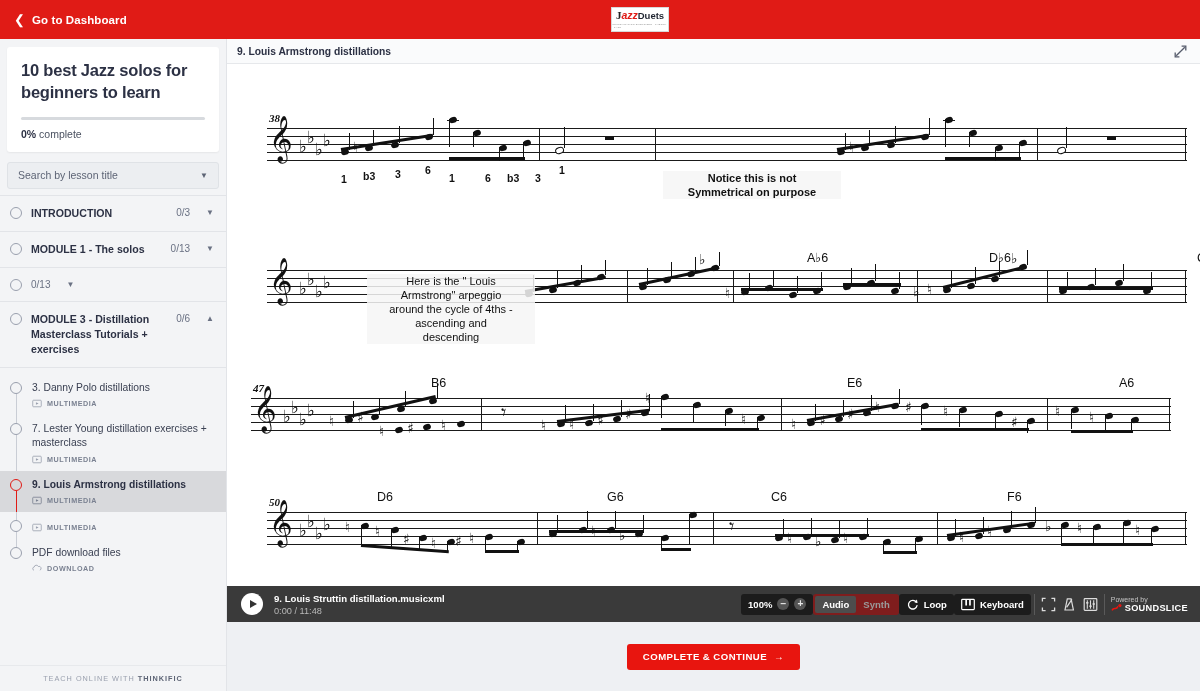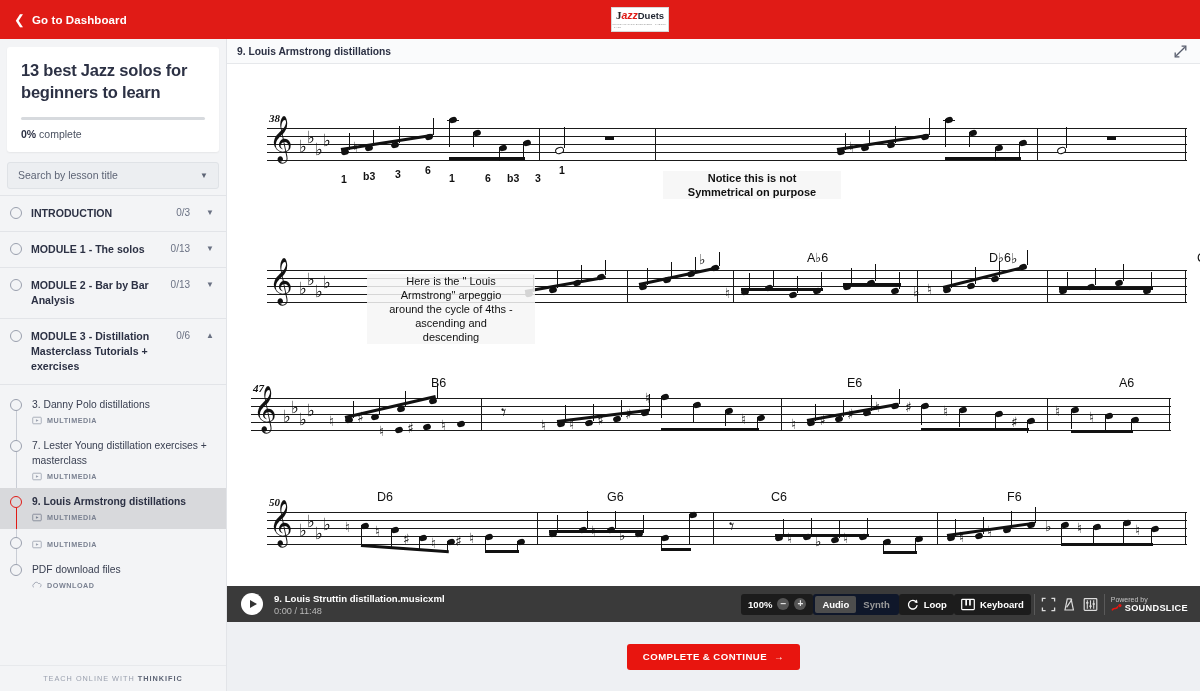--- a/index.html
+++ b/index.html
@@ -203,21 +203,21 @@
   .pill {
     background: #1c1c1c; border-radius: 3px; height: 21px;
     display: flex; align-items: center; padding: 0 7px; gap: 5px;
     color: #fff; font-size: 9.5px; font-weight: 700; cursor: pointer;
   }
   .zoom-pm {
     width: 12px; height: 12px; border-radius: 50%; background: #555;
     color: #e8e8e8; font-size: 10px; line-height: 11px; text-align: center;
     font-weight: 700; cursor: pointer;
   }
-  .seg { background: #0f172a; border-radius: 3px; height: 21px;
+  .seg { background: #7f1d1d; border-radius: 3px; height: 21px;
     display: flex; align-items: center; padding: 2px; }
   .seg-item {
     padding: 0 7px; height: 17px; display: flex; align-items: center;
     font-size: 9.5px; font-weight: 700; color: #9a9a9a; border-radius: 2px;
     cursor: pointer;
   }
   .seg-item.on { background: #4d4d4d; color: #fff; }
   .icon-btn {
     width: 21px; height: 21px; display: flex; align-items: center;
     justify-content: center; cursor: pointer;
@@ -258,21 +258,21 @@
         <span class="logo-azz">azz</span>
         <span class="logo-duets">Duets</span>
     </div>
     <div class="logo-sub">IMPROVISATION EXERCISES · THEORY · JAZZ</div>
   </div>
 </div>
 
 <div class="sidebar">
 
   <div class="course-card">
-    <div class="course-title">13 best Jazz solos for beginners to learn</div>
+    <div class="course-title">10 best Jazz solos for beginners to learn</div>
     <div class="progress-track"></div>
     <div class="progress-text">
       <b>0%</b>
       <span>complete</span>
     </div>
   </div>
 
   <div class="search-box">
     <span>Search by lesson title</span>
     <span class="caret">▼</span>
@@ -289,21 +289,20 @@
 
     <div class="module">
       <div class="circle"></div>
       <div class="module-label">MODULE 1 - The solos</div>
       <div class="module-count">0/13</div>
       <div class="chev">▼</div>
     </div>
 
     <div class="module">
       <div class="circle"></div>
-      <div class="module-label">MODULE 2 - Bar by Bar Analysis</div>
       <div class="module-count">0/13</div>
       <div class="chev">▼</div>
     </div>
 
     <div class="module">
       <div class="circle"></div>
       <div class="module-label">MODULE 3 - Distillation Masterclass Tutorials + exercises</div>
       <div class="module-count">0/6</div>
       <div class="chev">▲</div>
     </div>

